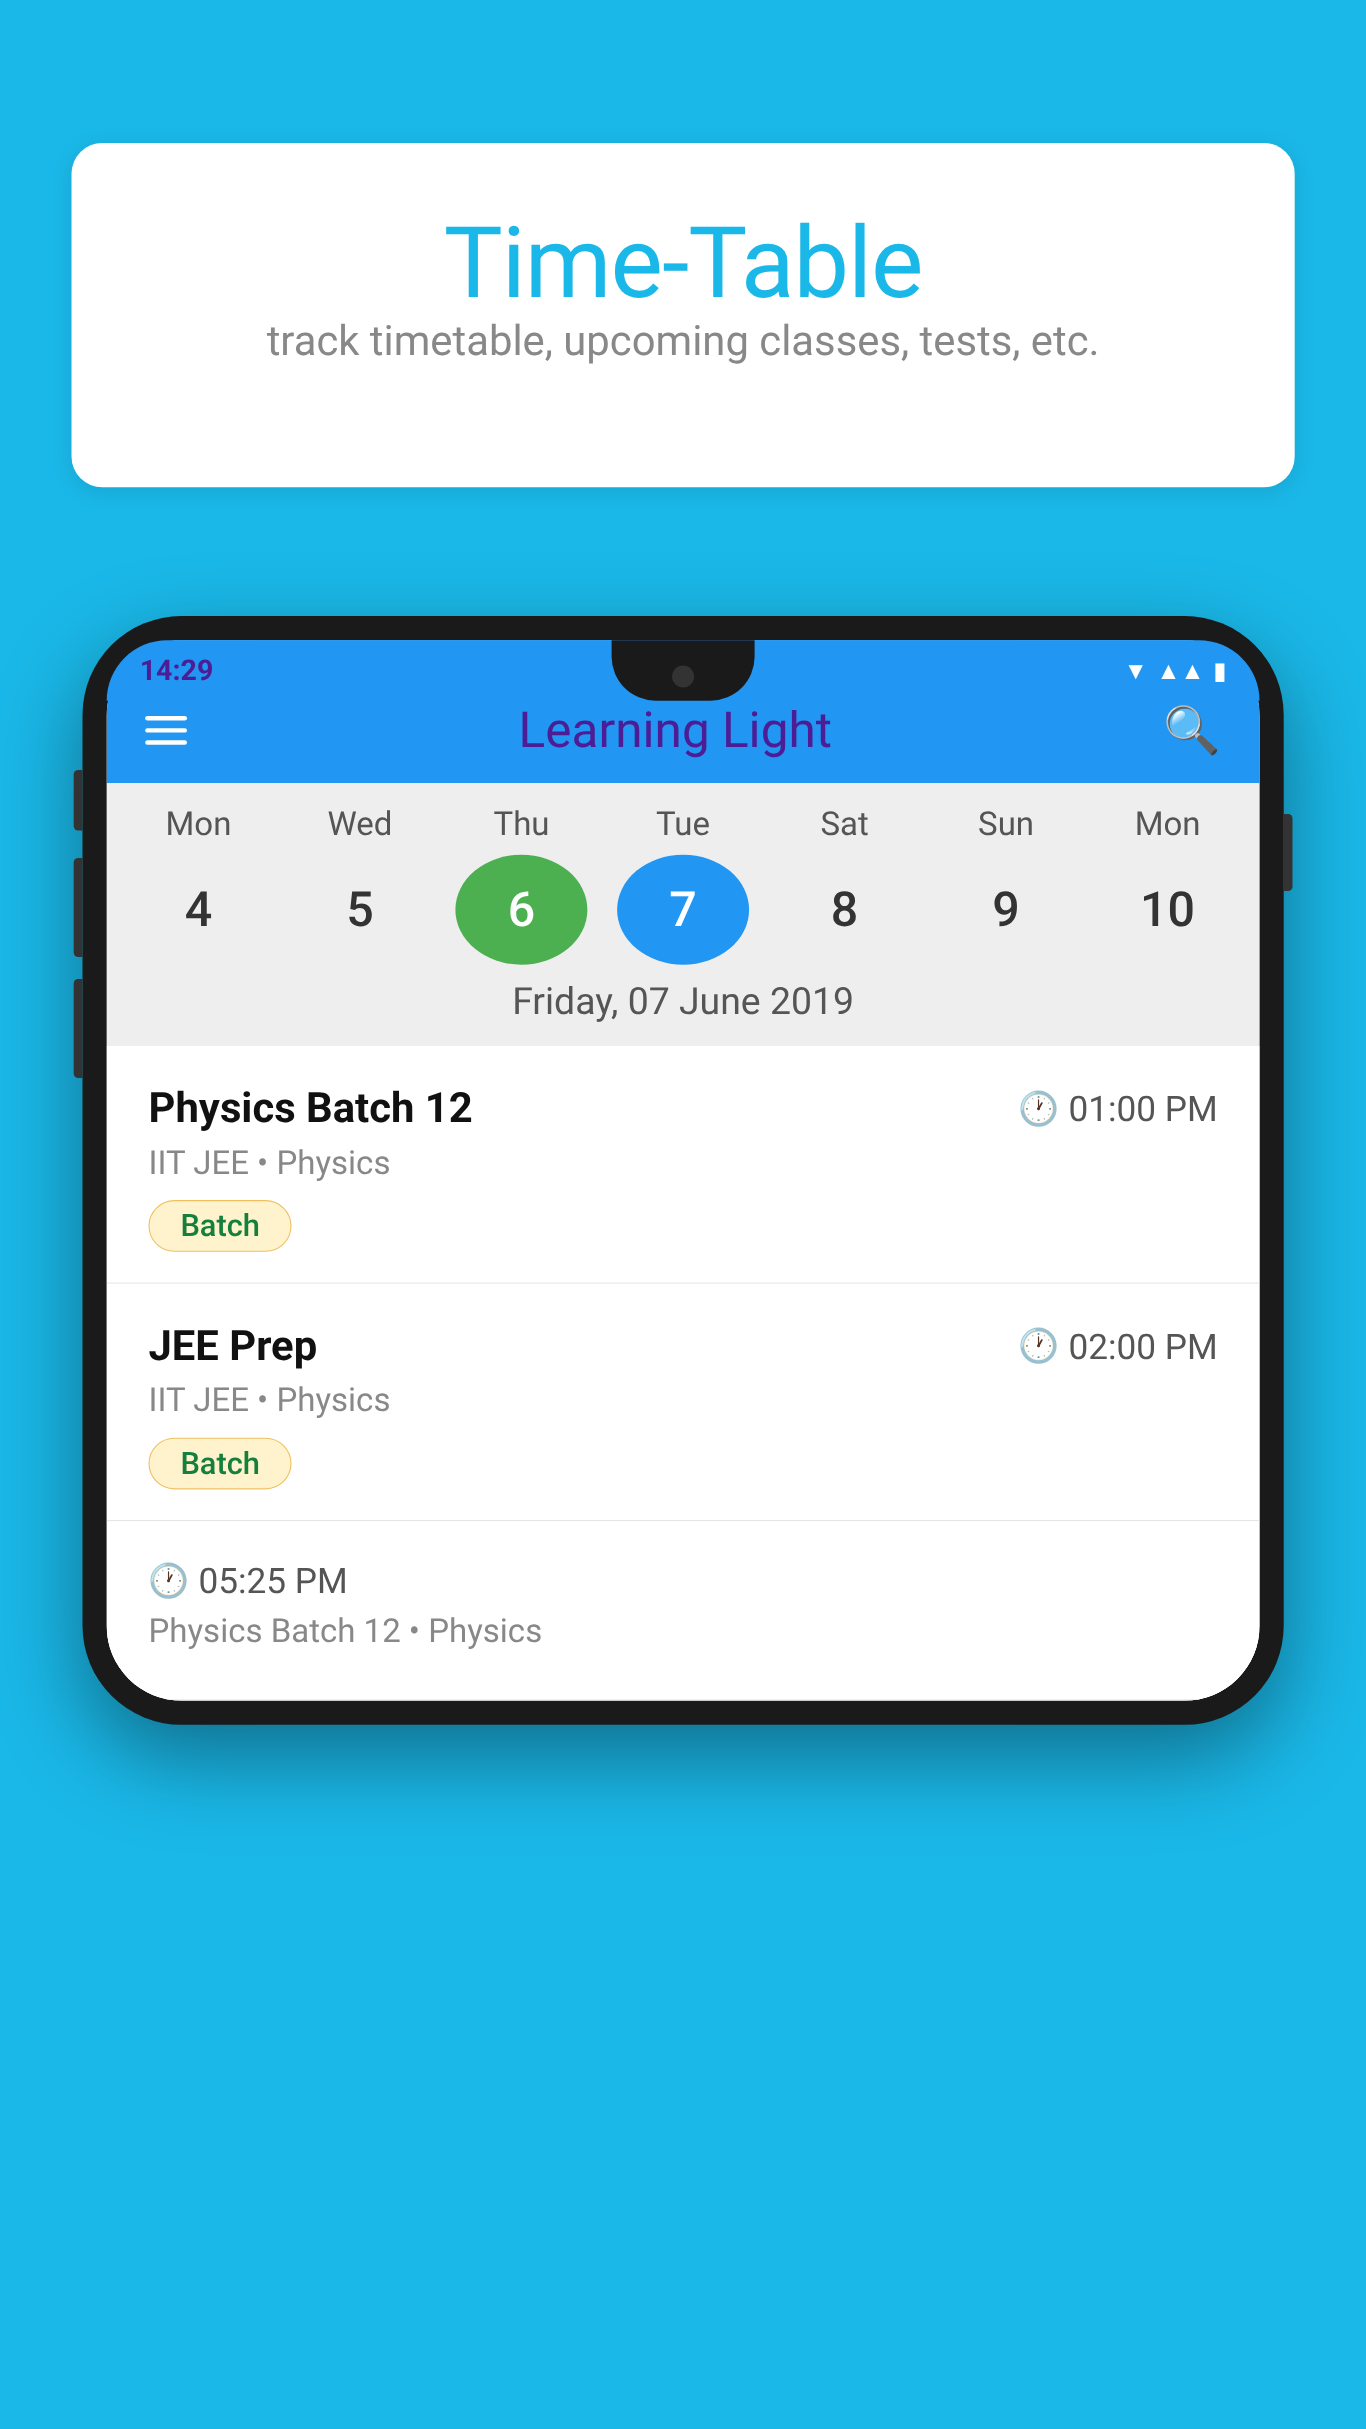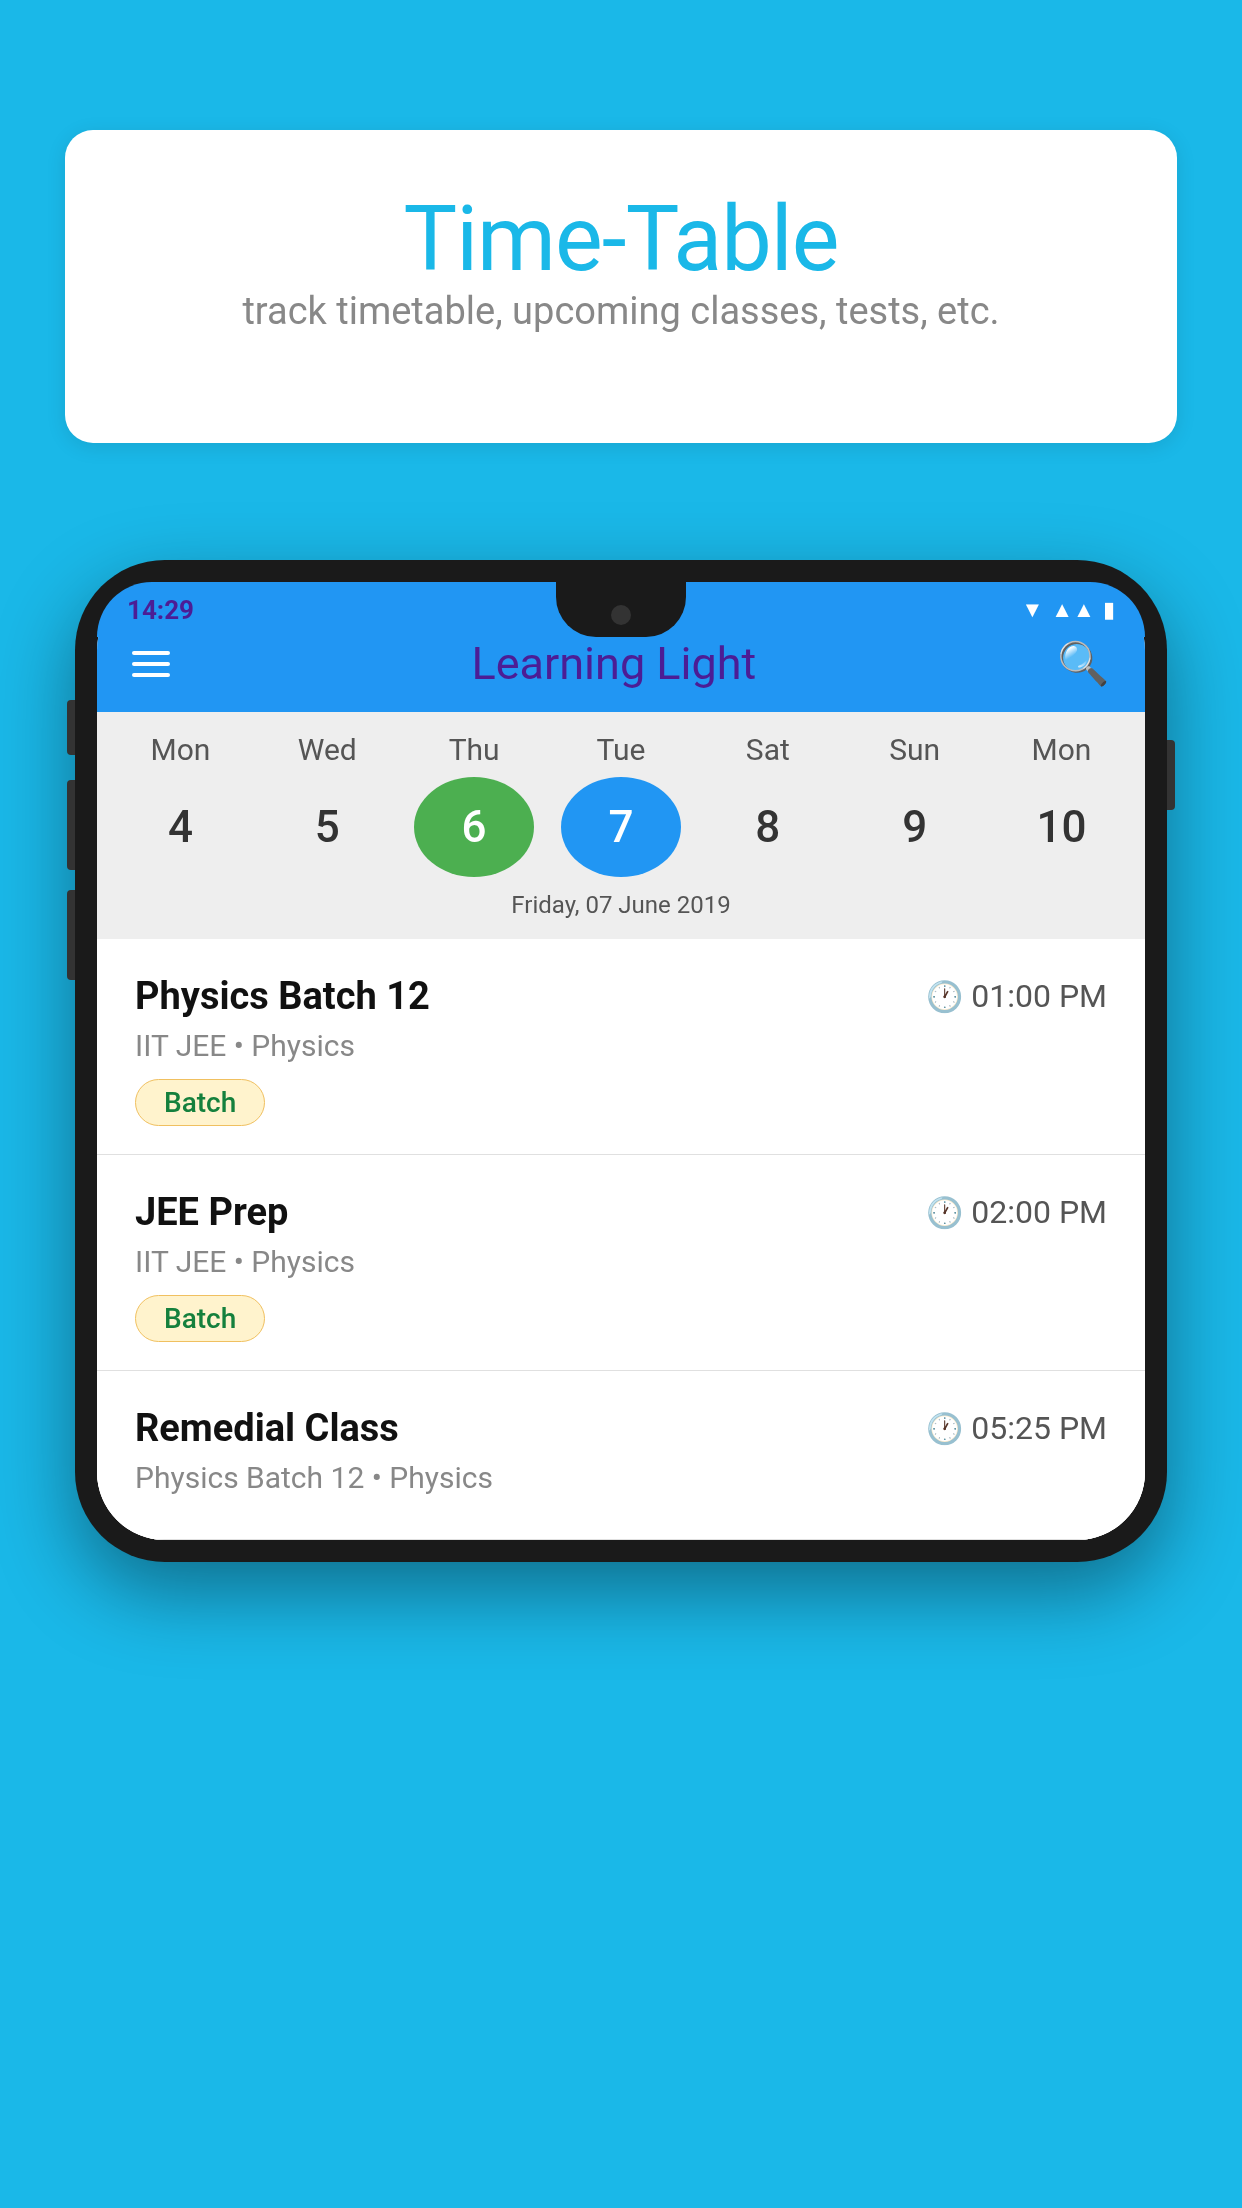--- a/index.html
+++ b/index.html
@@ -223,21 +223,21 @@
     }
 
     .date-cell.selected {
       background: #2196f3;
       color: white;
       border-radius: 50%;
     }
 
     .selected-date-label {
       text-align: center;
-      font-size: 24px;
+      font-size: 34px;
       color: #555;
       padding-bottom: 12px;
     }
 
     
     .class-list {
       background: white;
     }
 
     .class-item {
@@ -416,21 +416,20 @@
               <span class="clock-icon">🕐</span>
               <span>02:00 PM</span>
             </div>
           </div>
           <div class="class-meta">IIT JEE • Physics</div>
           <span class="batch-badge">Batch</span>
         </div>
 
         <div class="class-item">
           <div class="class-item-header">
-            <span class="class-name">Remedial Class</span>
             <div class="class-time">
               <span class="clock-icon">🕐</span>
               <span>05:25 PM</span>
             </div>
           </div>
           <div class="class-meta">Physics Batch 12 • Physics</div>
         </div>
 
       </div>
     </div>

